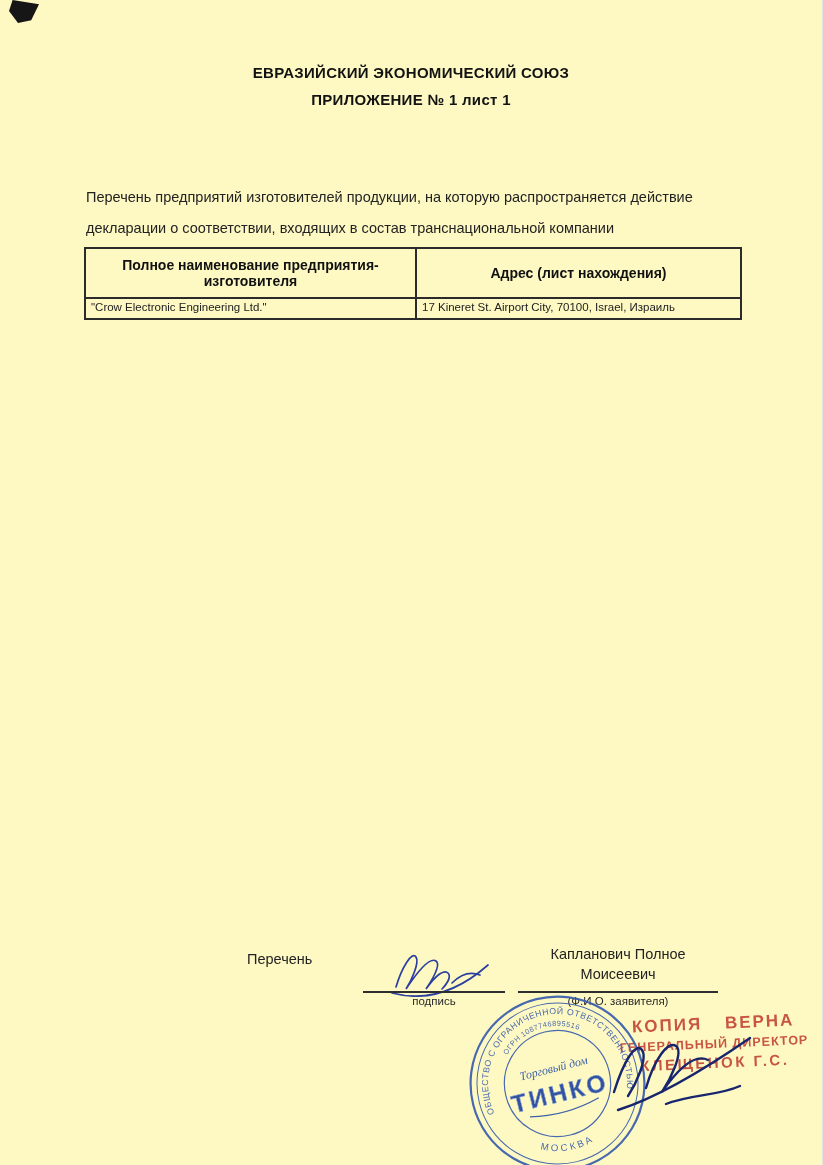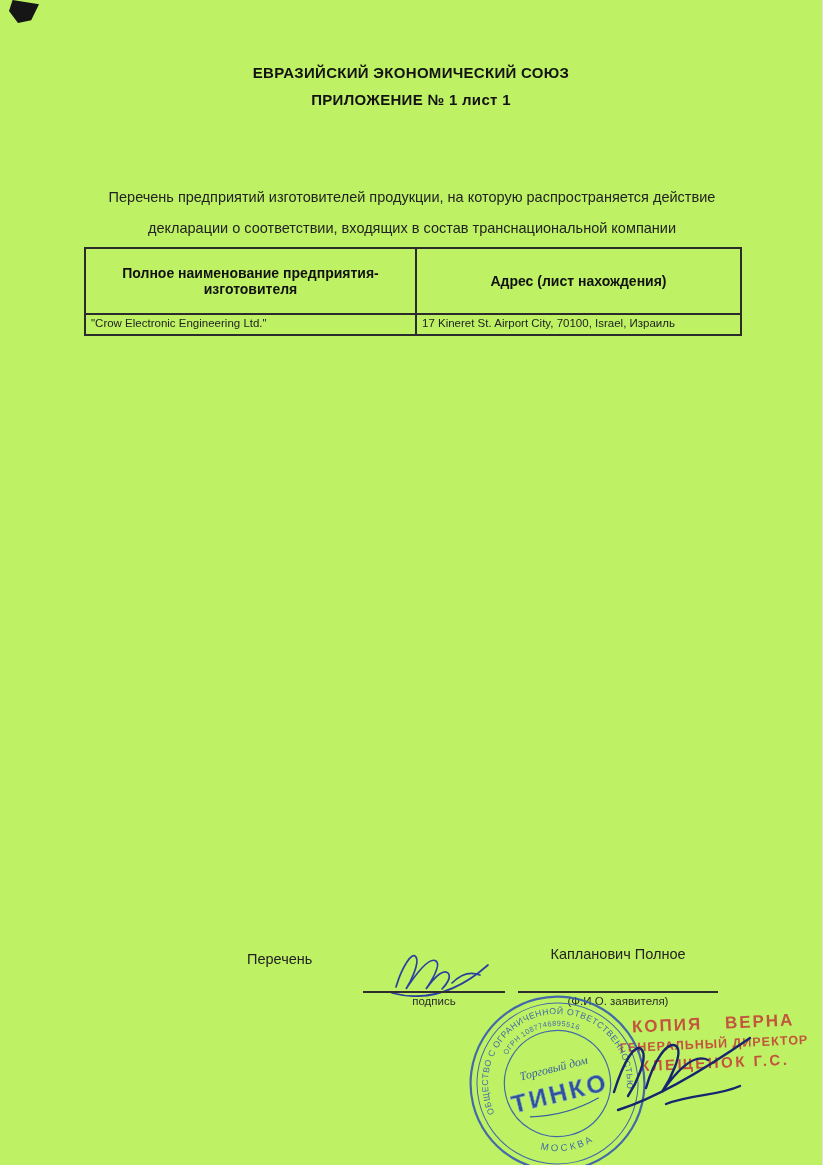--- a/index.html
+++ b/index.html
@@ -1,44 +1,44 @@
 <!DOCTYPE html>
 <html><head>
 <meta charset="utf-8">
 <style>
   * { margin:0; padding:0; box-sizing:border-box; }
   html,body { background:#ffffff; }
   .page {
     position:relative; width:823px; height:1165px; margin:0 auto;
-    background:#bef264; font-family:"Liberation Sans", sans-serif; color:#1c1c1c;
+    background:#fef9c3; font-family:"Liberation Sans", sans-serif; color:#1c1c1c;
     overflow:hidden; border-right:1px solid #e2e2e0;
   }
   .scan-mark {
     position:absolute; left:9px; top:0; width:30px; height:23px; background:#161616;
     clip-path:polygon(12% 0, 100% 18%, 74% 88%, 30% 100%, 0 48%);
   }
   .title {
     position:absolute; left:0; width:100%; text-align:center;
     font-weight:bold; font-size:15px; letter-spacing:0.3px; color:#131313;
   }
   .t1 { top:64px; }
   .t2 { top:91px; }
   .t3 { top:134px; font-size:15.5px; }
   .intro {
     position:absolute; left:86px; top:182px; width:652px;
-    font-size:14.5px; line-height:31px; text-align:center; color:#222;
+    font-size:14.5px; line-height:31px; text-align:left; color:#222;
   }
   table.mfr {
     position:absolute; left:84px; top:247px; width:658px;
     border-collapse:collapse; table-layout:fixed;
   }
   table.mfr th, table.mfr td { border:2px solid #2b2b2b; }
   table.mfr th {
     font-size:14px; font-weight:bold; text-align:center; vertical-align:middle;
-    padding:16px 14px; height:50px; color:#111;
+    padding:8px 14px; height:50px; color:#111;
   }
   table.mfr td {
     font-size:11.5px; vertical-align:top; padding:2px 5px 4px 5px; height:21px; color:#222;
   }
   .col1 { width:331px; }
   .applicant-label { position:absolute; left:247px; top:951px; font-size:14.5px; color:#222; }
   .sig1 { position:absolute; left:382px; top:943px; width:118px; height:54px; }
   .sig-line { position:absolute; border-top:2px solid #2e2e2e; }
   .line-podpis { left:363px; top:991px; width:142px; }
   .line-fio { left:518px; top:991px; width:200px; }
@@ -95,20 +95,21 @@
       <path d="M10 50 C40 58 72 52 106 22"></path>
       <path d="M70 40 C78 32 88 28 98 32"></path>
     </g>
   </svg>
 
   <div class="sig-line line-podpis"></div>
   <div class="caption cap-podpis">подпись</div>
 
   <div class="applicant-name">
     <div>Капланович Полное</div>
+    <div>Моисеевич</div>
   </div>
   <div class="sig-line line-fio"></div>
   <div class="caption cap-fio">(Ф.И.О. заявителя)</div>
 
   <div class="red-stamp" style="color:#c4483a">
     <div class="r1">КОПИЯ ВЕРНА</div>
     <div class="r2">ГЕНЕРАЛЬНЫЙ ДИРЕКТОР</div>
     <div class="r3">КЛЕЩЕНОК Г.С.</div>
   </div>
 

